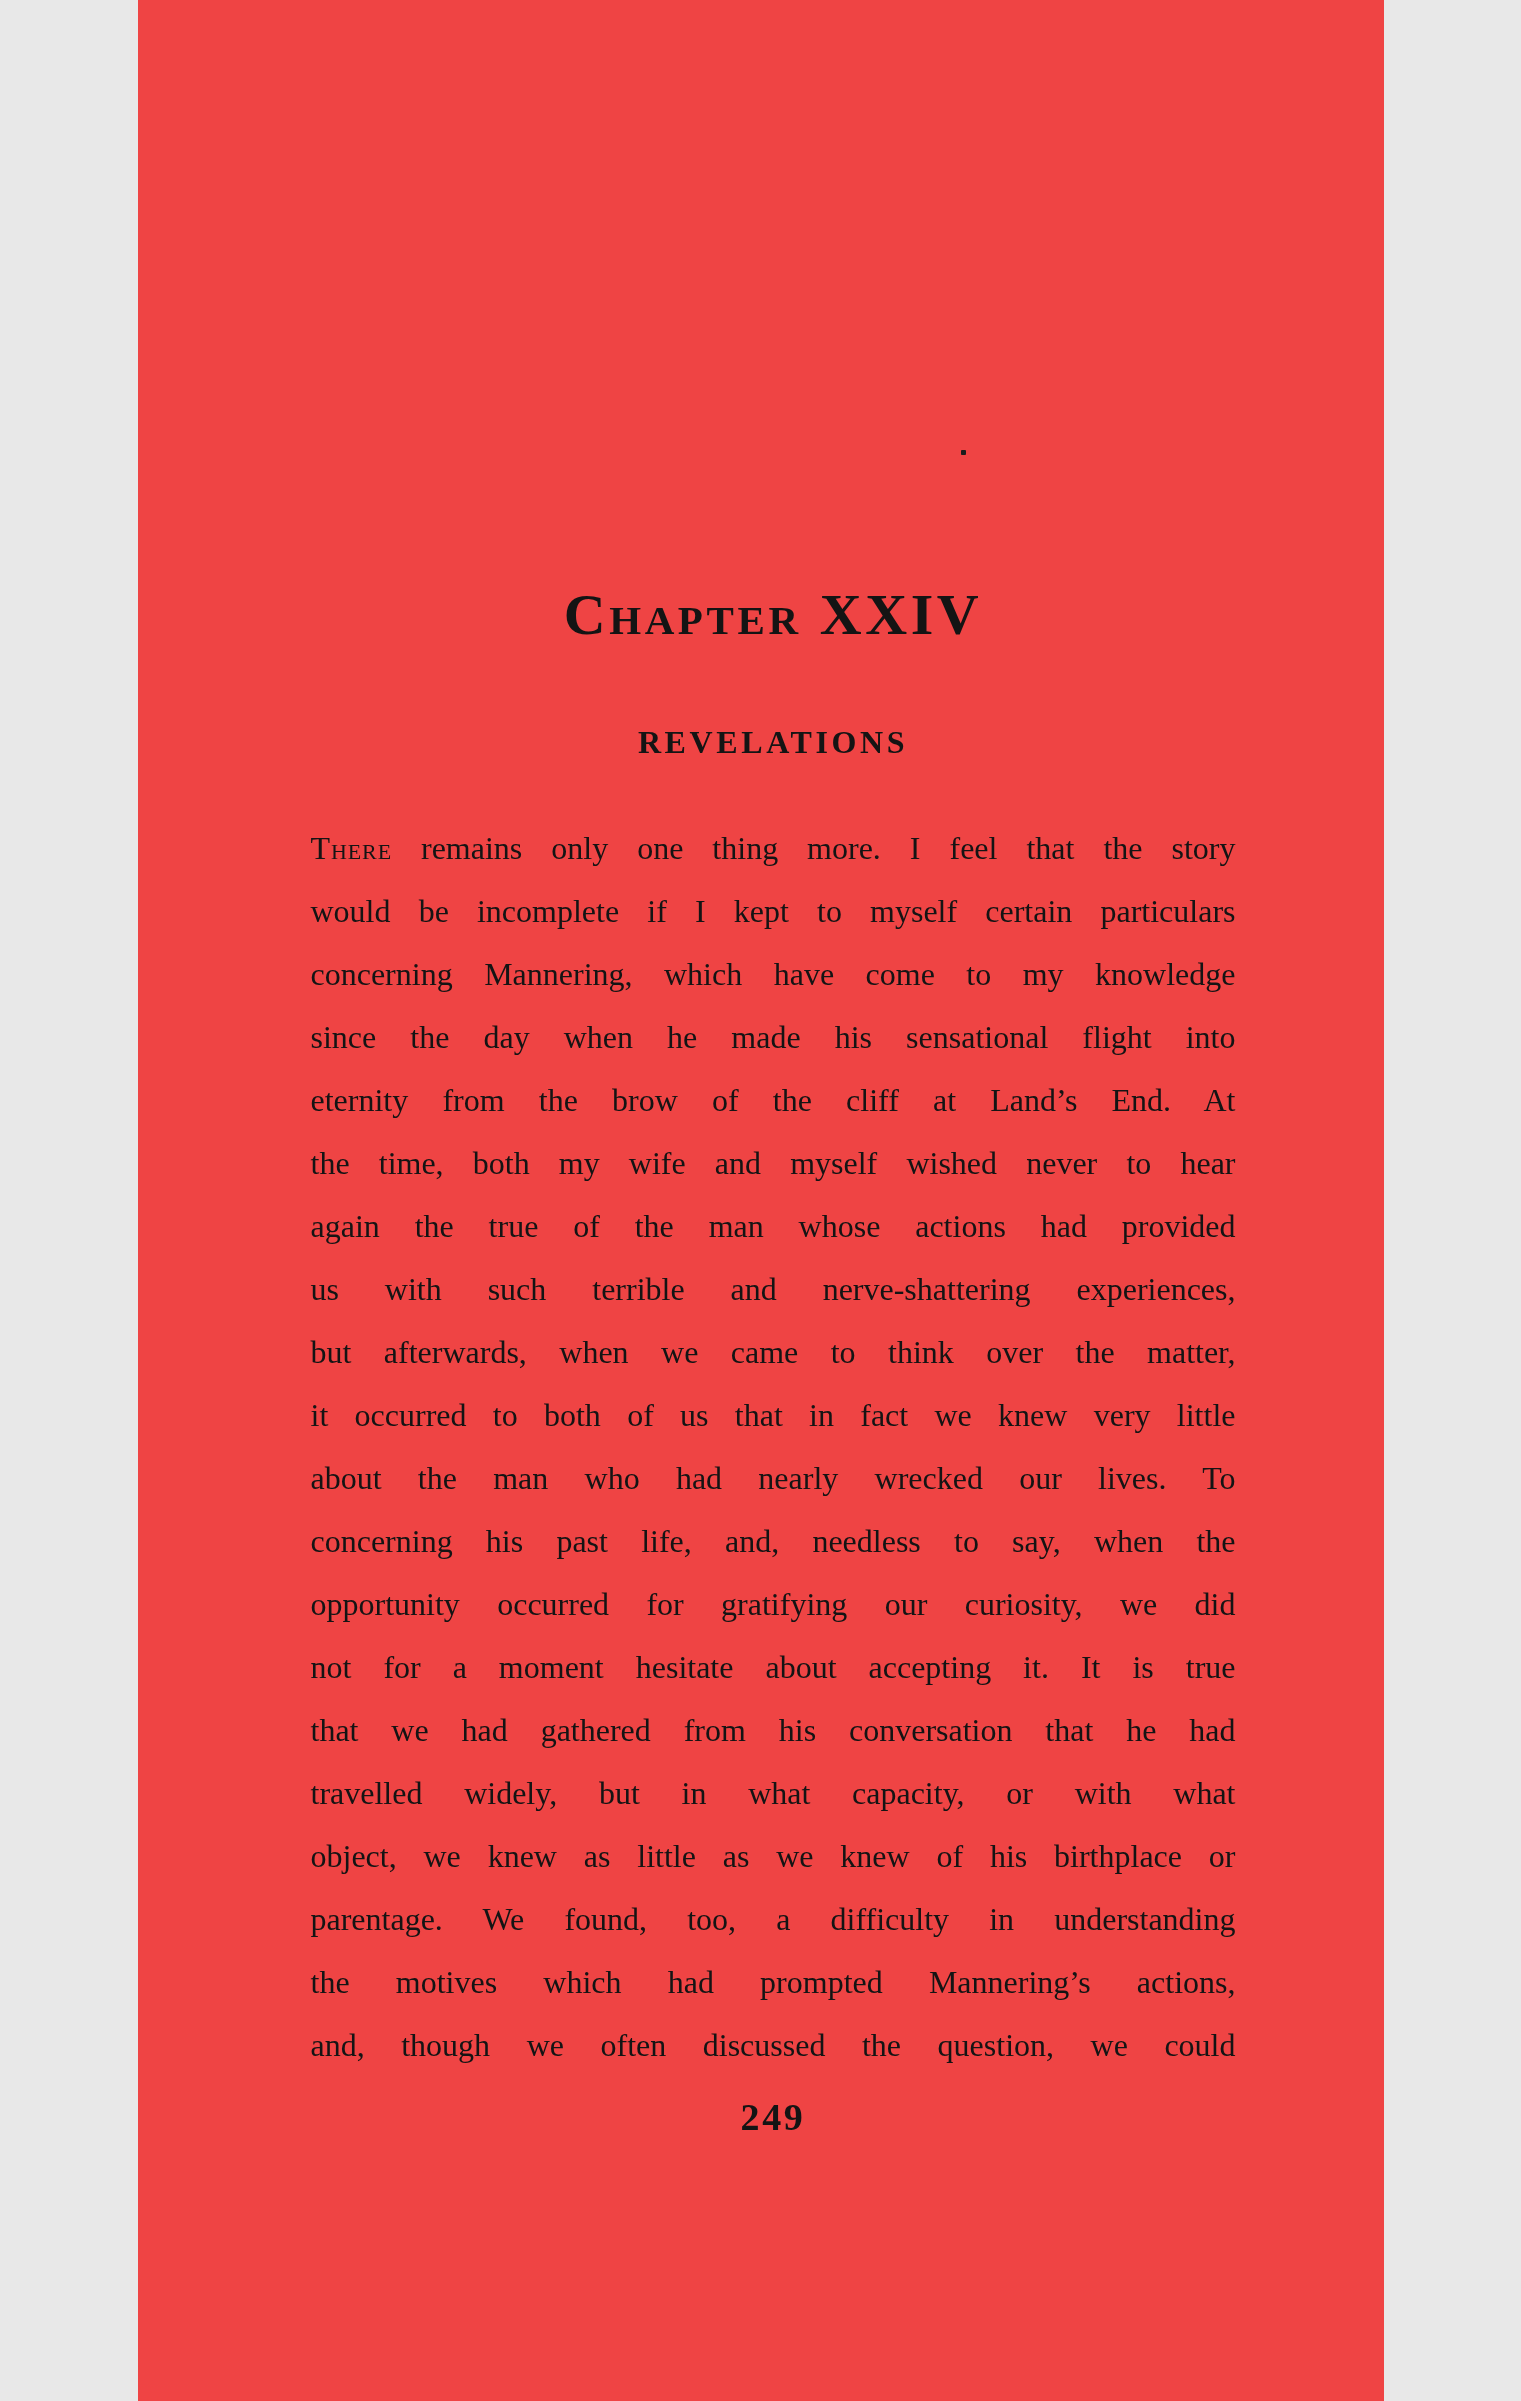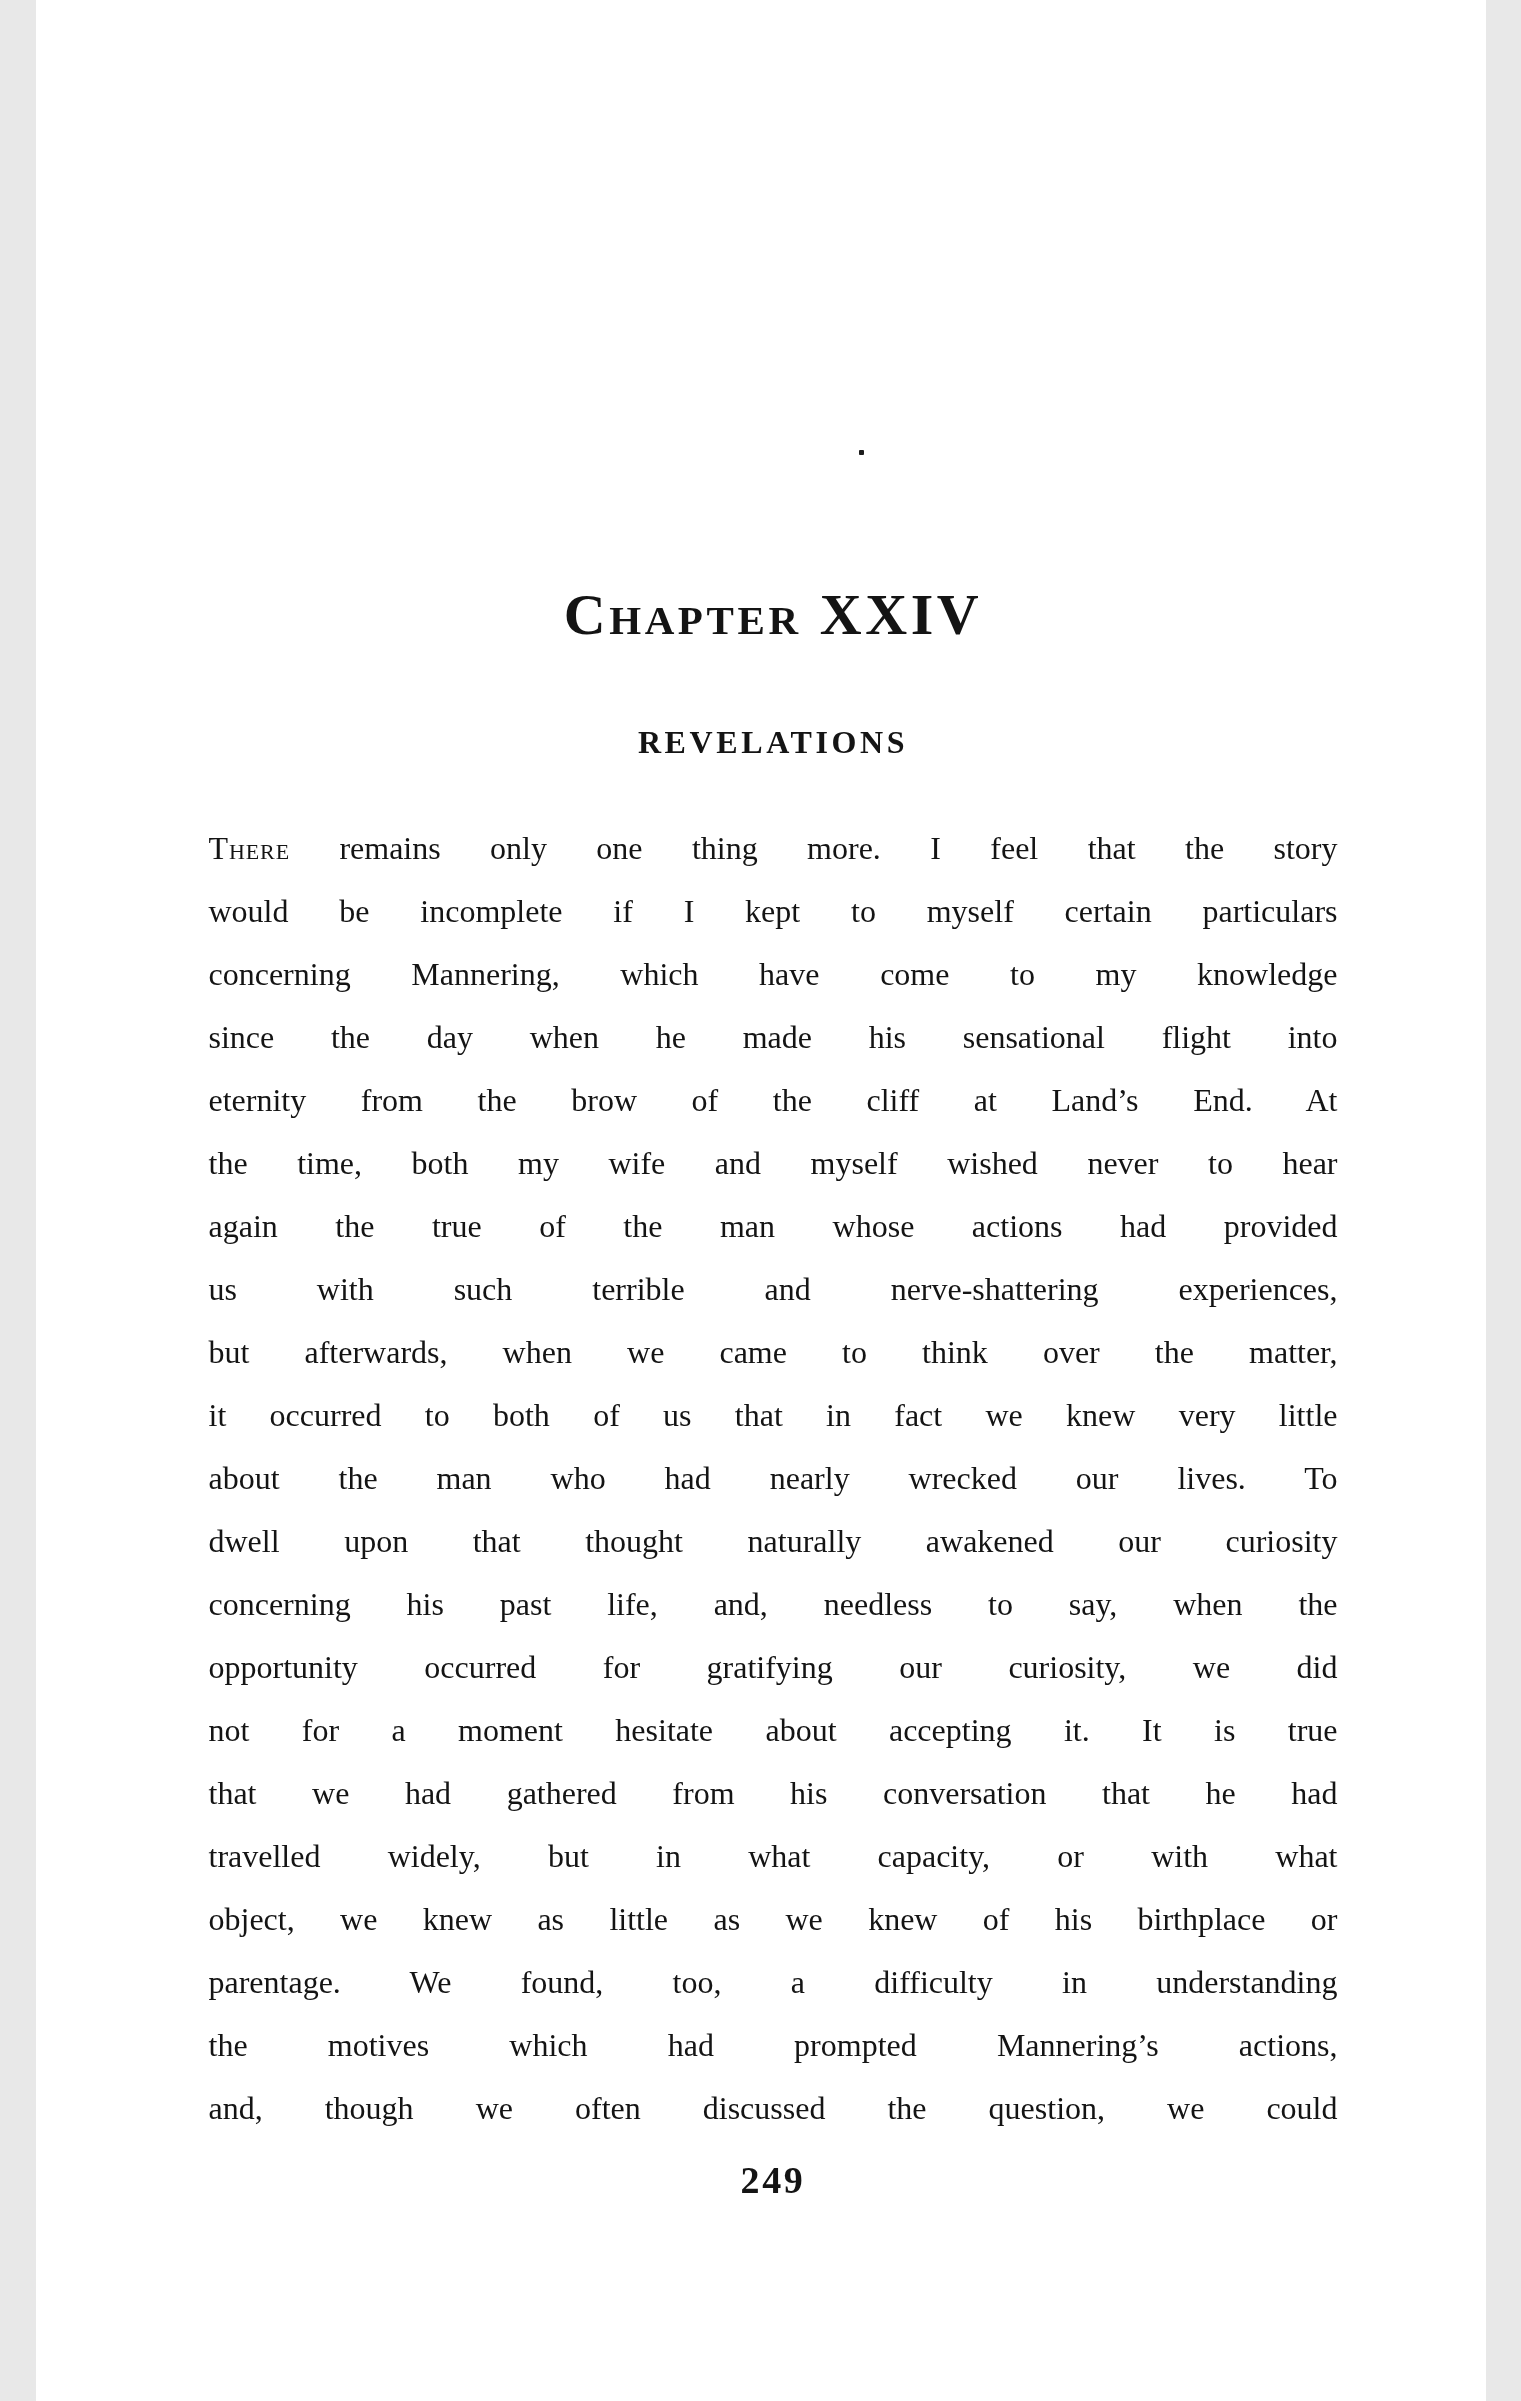--- a/index.html
+++ b/index.html
@@ -2,24 +2,24 @@
 <html style="font-size:14.4px"><head>
 <meta charset="utf-8">
 <style>
   html, body {
     margin: 0;
     padding: 0;
     background: #e8e8e8;
   }
   .page {
     position: relative;
-    width: 1450px;
+    width: 1246px;
     height: 2401px;
     margin: 0 auto;
-    background: #ffffff;
+    background: #ef4444;
     color: #141414;
     font-family: "Liberation Serif", "DejaVu Serif", serif;
     box-sizing: border-box;
     padding: 584px 148px 0 173px;
     overflow: hidden;
   }
   .chapter-heading {
     margin: 0;
     font-size: 58px;
     line-height: 61px;
@@ -89,21 +89,20 @@
         <div class="body-line">would be incomplete if I kept to myself certain particulars</div>
         <div class="body-line">concerning Mannering, which have come to my knowledge</div>
         <div class="body-line">since the day when he made his sensational flight into</div>
         <div class="body-line">eternity from the brow of the cliff at Land’s End.  At</div>
         <div class="body-line">the time, both my wife and myself wished never to hear</div>
         <div class="body-line">again the true of the man whose actions had provided</div>
         <div class="body-line">us with such terrible and nerve-shattering experiences,</div>
         <div class="body-line">but afterwards, when we came to think over the matter,</div>
         <div class="body-line">it occurred to both of us that in fact we knew very little</div>
         <div class="body-line">about the man who had nearly wrecked our lives.  To</div>
-        <div class="body-line">dwell upon that thought naturally awakened our curiosity</div>
         <div class="body-line">concerning his past life, and, needless to say, when the</div>
         <div class="body-line">opportunity occurred for gratifying our curiosity, we did</div>
         <div class="body-line">not for a moment hesitate about accepting it.  It is true</div>
         <div class="body-line">that we had gathered from his conversation that he had</div>
         <div class="body-line">travelled widely, but in what capacity, or with what</div>
         <div class="body-line">object, we knew as little as we knew of his birthplace or</div>
         <div class="body-line">parentage.  We found, too, a difficulty in understanding</div>
         <div class="body-line">the motives which had prompted Mannering’s actions,</div>
         <div class="body-line">and, though we often discussed the question, we could</div>
       </div>

